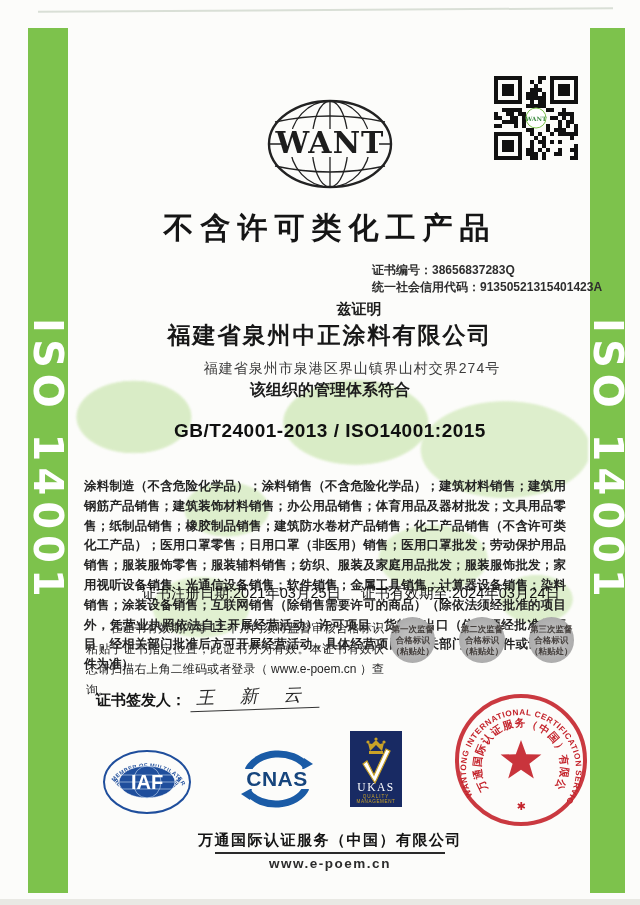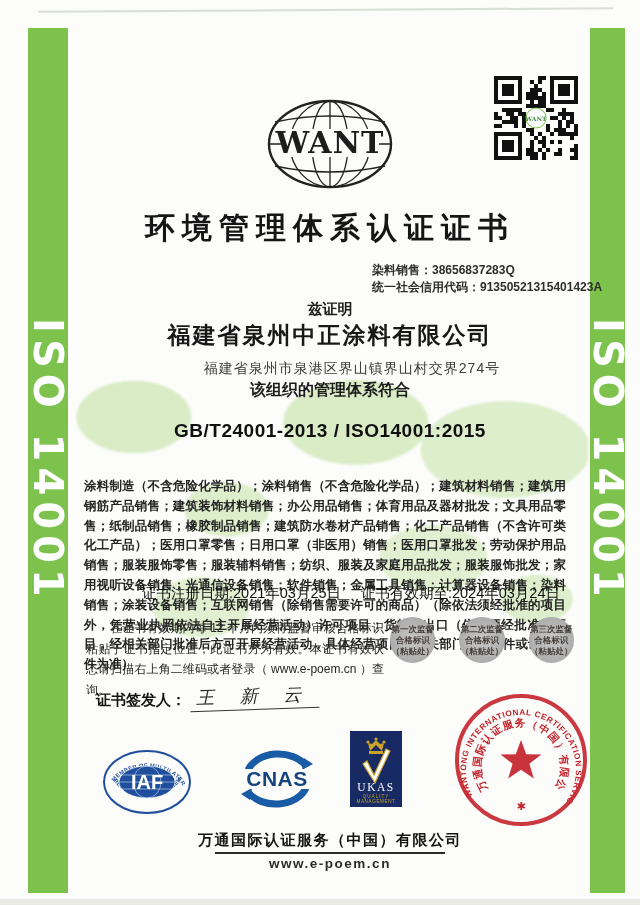--- a/index.html
+++ b/index.html
@@ -28,21 +28,21 @@
   .logo-want{position:absolute;left:253px;top:96px;width:154px;height:96px;}
   .qr{position:absolute;left:494px;top:76px;width:84px;height:84px;}
 
   .title{position:absolute;left:68px;top:208px;width:524px;text-align:center;
          font-family:"DejaVu Serif","Liberation Serif",serif;font-weight:bold;
          font-size:30px;letter-spacing:7px;color:#151515;}
 
   .meta{position:absolute;left:372px;top:262px;font-size:12px;line-height:17px;font-weight:600;color:#2e2e2e;}
 
   .center-line{position:absolute;left:68px;width:524px;text-align:center;}
-  .intro{top:300px;font-size:15px;font-weight:bold;}
+  .intro{top:300px;font-size:15px;font-weight:bold;padding-left:29px;}
   .company{top:320px;font-size:23px;font-weight:bold;letter-spacing:2px;color:#181818;}
   .address{top:360px;font-size:14px;color:#3d3d3d;letter-spacing:1px;padding-left:22px;}
   .conform{top:380px;font-size:16px;font-weight:bold;}
   .standard{top:420px;font-size:19px;font-weight:bold;letter-spacing:.5px;color:#101010;}
   .scope-head{top:452px;font-size:17px;font-weight:bold;letter-spacing:3px;}
 
   .scope-text{position:absolute;left:84px;top:477px;width:482px;font-size:12.5px;line-height:19.8px;
               text-align:justify;font-weight:600;color:#242424;}
 
   .dates{position:absolute;left:84px;top:584px;width:482px;display:flex;font-size:14.5px;font-weight:normal;color:#101010;}
@@ -226,24 +226,24 @@
         <rect x="60" y="4" width="20" height="20" fill="#fcfcfa"></rect>
         <rect x="64" y="8" width="12" height="12"></rect>
       <rect x="0" y="56" width="28" height="28"></rect>
         <rect x="4" y="60" width="20" height="20" fill="#fcfcfa"></rect>
         <rect x="8" y="64" width="12" height="12"></rect>
     </g>
     <circle cx="42" cy="42" r="10" fill="#ffffff" stroke="#7dc24c" stroke-width="1"></circle>
     <text x="42" y="44.5" text-anchor="middle" font-size="6" font-weight="bold" fill="#3a8a3f" font-family="DejaVu Serif, serif">WANT</text>
   </svg>
 
-  <div class="title">环境管理体系认证证书</div>
+  <div class="title">不含许可类化工产品</div>
 
   <div class="meta">
-    <div>染料销售：38656837283Q</div>
+    <div>证书编号：38656837283Q</div>
     <div>统一社会信用代码：91350521315401423A</div>
   </div>
 
   <div class="center-line intro">兹证明</div>
   <div class="center-line company">福建省泉州中正涂料有限公司</div>
   <div class="center-line address">福建省泉州市泉港区界山镇界山村交界274号</div>
   <div class="center-line conform">该组织的管理体系符合</div>
   <div class="center-line standard">GB/T24001-2013 / ISO14001:2015</div>
 
   <div class="scope-text">涂料制造（不含危险化学品）；涂料销售（不含危险化学品）；建筑材料销售；建筑用钢筋产品销售；建筑装饰材料销售；办公用品销售；体育用品及器材批发；文具用品零售；纸制品销售；橡胶制品销售；建筑防水卷材产品销售；化工产品销售（不含许可类化工产品）；医用口罩零售；日用口罩（非医用）销售；医用口罩批发；劳动保护用品销售；服装服饰零售；服装辅料销售；纺织、服装及家庭用品批发；服装服饰批发；家用视听设备销售；光通信设备销售；软件销售；金属工具销售；计算器设备销售；染料销售；涂装设备销售；互联网销售（除销售需要许可的商品）（除依法须经批准的项目外，凭营业执照依法自主开展经营活动）许可项目：货物进出口（依法须经批准的项目，经相关部门批准后方可开展经营活动，具体经营项目以相关部门批准文件或许可证件为准）</div>

